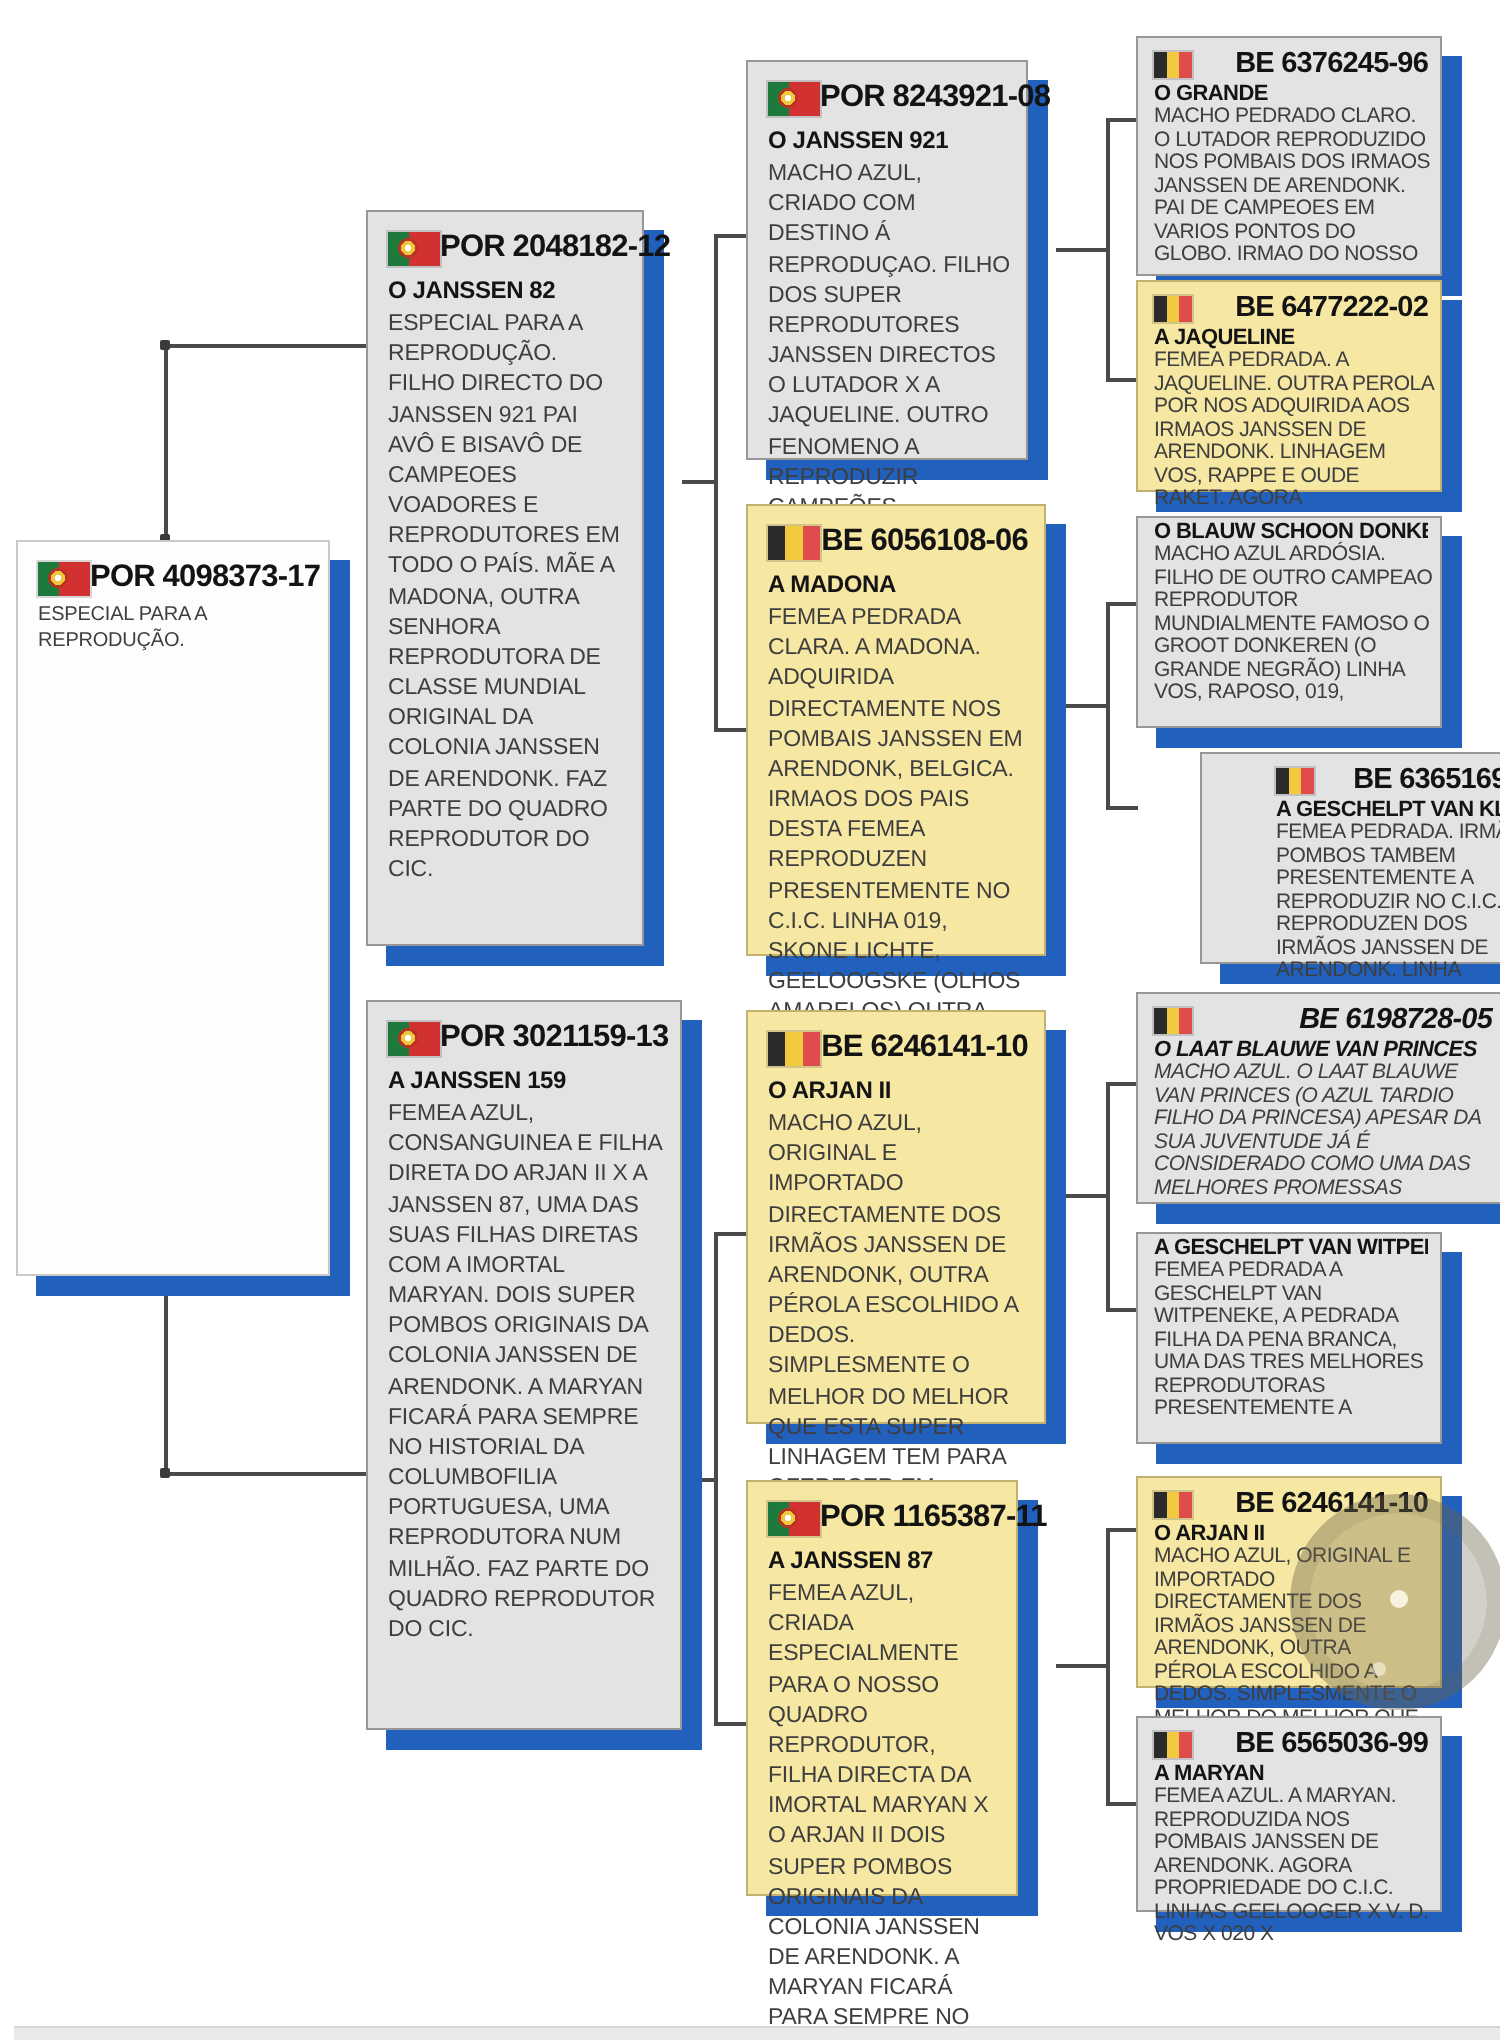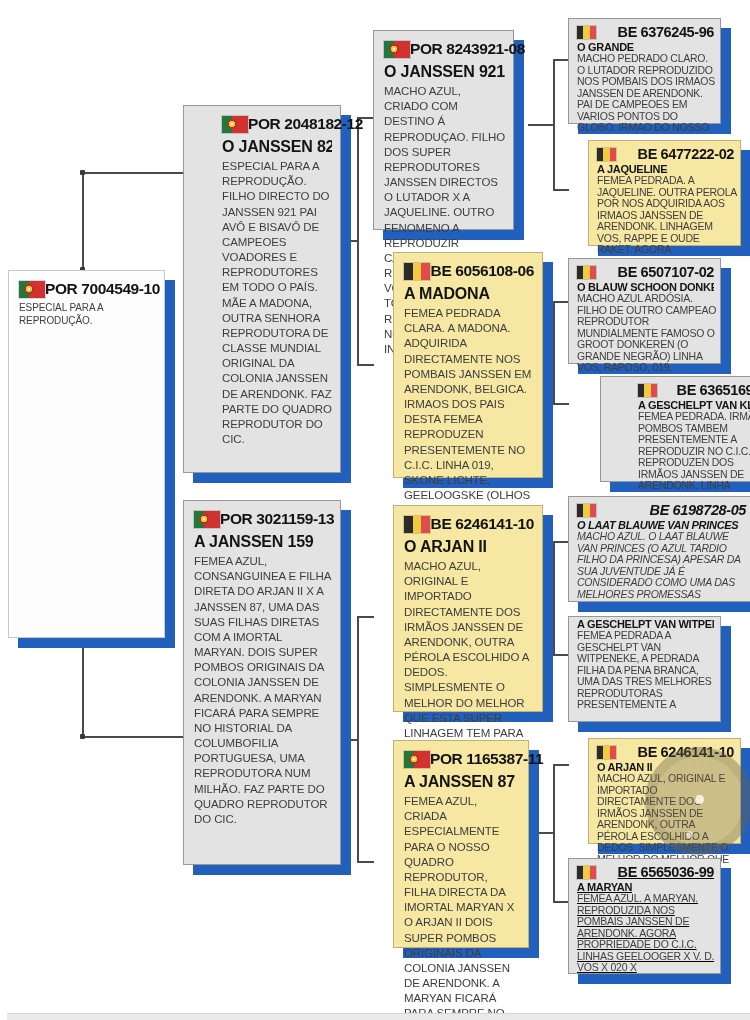--- a/index.html
+++ b/index.html
@@ -13,32 +13,32 @@
   
   .ln{position:absolute;background:#4a4a4a;}
   .dot{position:absolute;width:5px;height:5px;background:#3a3a3a;border-radius:1px;}
   
   .box{
     position:absolute;border:1px solid #979797;box-sizing:border-box;
     box-shadow:10px 10px 0 0 #2160bd;
     background:#e3e3e3;
   }
   .box.white{background:#fdfdfd;border-color:#c9c9c9;}
-  .box.yellow{background:#f6e7a2;border-color:#c3b172;margin-left:20px;}
+  .box.yellow{background:#f6e7a2;border-color:#c3b172;}
   .hdr{display:flex;align-items:center;padding:9px 8px 0 10px;}
   .flag{position:relative;width:26px;height:17px;flex-shrink:0;box-shadow:0 0 0 1px rgba(0,0,0,0.15);}
   .flag.pt{background:linear-gradient(90deg,#1e7a3c 0 40%,#d23131 40% 100%);}
   .flag.pt::after{
     content:"";position:absolute;left:calc(40% - 5px);top:calc(50% - 5px);
     width:10px;height:10px;border-radius:50%;
     background:radial-gradient(circle,#ffffff 0 1.5px,#eec73c 1.5px 3.5px,#b8321f 3.5px 5px);
   }
   .flag.be{background:linear-gradient(90deg,#2b2b2b 0 33.4%,#f2c93f 33.4% 66.7%,#e04b4b 66.7% 100%);}
   .ring{flex:1;text-align:right;font-weight:700;font-size:15.5px;letter-spacing:-0.4px;color:#131313;white-space:nowrap;}
-  .bname{margin:5px 8px 0 10px;font-size:16px;font-weight:700;color:#141414;letter-spacing:-0.2px;white-space:nowrap;overflow:hidden;}
+  .bname{margin:5px 8px 0 10px;font-size:12px;font-weight:700;color:#141414;letter-spacing:-0.2px;white-space:nowrap;overflow:hidden;}
   .btxt{margin:3px 8px 6px 10px;font-size:11.5px;line-height:1.32;color:#3e3e3e;letter-spacing:-0.1px;}
   .root .btxt{font-size:10px;}
   
   .g4 .hdr{padding:5px 6px 0 8px;}
   .g4 .flag{width:19px;height:13px;}
   .g4 .ring{font-size:14.5px;}
   .g4 .bname{margin:1px 6px 0 8px;font-size:11px;letter-spacing:-0.3px;}
   .g4 .btxt{margin:0 3px 4px 8px;font-size:10.5px;line-height:1.1;letter-spacing:-0.25px;}
   
   .seal{
@@ -92,26 +92,26 @@
     <div class="ln" style="left:528px;top:597px;width:26px;height:2px;"></div>
     <div class="ln" style="left:553px;top:764px;width:2px;height:139px;"></div>
     <div class="ln" style="left:553px;top:764px;width:16px;height:2px;"></div>
     <div class="ln" style="left:553px;top:901px;width:16px;height:2px;"></div>
     <div class="ln" style="left:528px;top:832px;width:26px;height:2px;"></div>
   </div>
 
   <div class="box white root" style="left:8px;top:270px;width:157px;height:368px;">
     <div class="hdr">
       <span class="flag pt"></span>
-      <span class="ring">POR 7004549-10</span>
+      <span class="ring">POR 4098373-17</span>
     </div>
     <div class="btxt">ESPECIAL PARA A REPRODUÇÃO.</div>
   </div>
 
-  <div class="box" style="left:183px;top:105px;width:158px;height:368px;padding-left:28px;">
+  <div class="box" style="left:183px;top:105px;width:139px;height:368px;">
     <div class="hdr">
       <span class="flag pt"></span>
       <span class="ring">POR 2048182-12</span>
     </div>
     <div class="bname">O JANSSEN 82</div>
     <div class="btxt">ESPECIAL PARA A REPRODUÇÃO. FILHO DIRECTO DO JANSSEN 921 PAI AVÔ E BISAVÔ DE CAMPEOES VOADORES E REPRODUTORES EM TODO O PAÍS. MÃE A MADONA, OUTRA SENHORA REPRODUTORA DE CLASSE MUNDIAL ORIGINAL DA COLONIA JANSSEN DE ARENDONK. FAZ PARTE DO QUADRO REPRODUTOR DO CIC.</div>
   </div>
   <div class="box" style="left:183px;top:500px;width:158px;height:365px;">
     <div class="hdr">
       <span class="flag pt"></span>
@@ -147,41 +147,37 @@
   </div>
   <div class="box yellow" style="left:373px;top:740px;width:136px;height:208px;">
     <div class="hdr">
       <span class="flag pt"></span>
       <span class="ring">POR 1165387-11</span>
     </div>
     <div class="bname">A JANSSEN 87</div>
     <div class="btxt">FEMEA AZUL, CRIADA ESPECIALMENTE PARA O NOSSO QUADRO REPRODUTOR, FILHA DIRECTA DA IMORTAL MARYAN X O ARJAN II DOIS SUPER POMBOS ORIGINAIS DA COLONIA JANSSEN DE ARENDONK. A MARYAN FICARÁ PARA SEMPRE NO HISTORIAL DA COLUMBOFILIA</div>
   </div>
 
-  <div class="box g4" style="left:568px;top:18px;width:153px;height:106px;">
+  <div class="box g4" style="left:568px;top:18px;width:153px;height:120px;">
     <div class="hdr">
       <span class="flag be"></span>
       <span class="ring">BE 6376245-96</span>
     </div>
     <div class="bname">O GRANDE</div>
     <div class="btxt">MACHO PEDRADO CLARO. O LUTADOR REPRODUZIDO NOS POMBAIS DOS IRMAOS JANSSEN DE ARENDONK. PAI DE CAMPEOES EM VARIOS PONTOS DO GLOBO. IRMAO DO NOSSO</div>
   </div>
   <div class="box g4 yellow" style="left:568px;top:140px;width:153px;height:106px;">
     <div class="hdr">
       <span class="flag be"></span>
       <span class="ring">BE 6477222-02</span>
     </div>
     <div class="bname">A JAQUELINE</div>
     <div class="btxt">FEMEA PEDRADA. A JAQUELINE. OUTRA PEROLA POR NOS ADQUIRIDA AOS IRMAOS JANSSEN DE ARENDONK. LINHAGEM VOS, RAPPE E OUDE RAKET. AGORA</div>
   </div>
   <div class="box g4" style="left:568px;top:258px;width:153px;height:106px;">
-    <div class="hdr">
-      <span class="flag be"></span>
-      <span class="ring">BE 6507107-02</span>
-    </div>
     <div class="bname">O BLAUW SCHOON DONKER</div>
     <div class="btxt">MACHO AZUL ARDÓSIA. FILHO DE OUTRO CAMPEAO REPRODUTOR MUNDIALMENTE FAMOSO O GROOT DONKEREN (O GRANDE NEGRÃO) LINHA VOS, RAPOSO, 019,</div>
   </div>
   <div class="box g4" style="left:600px;top:376px;width:180px;height:106px;padding-left:29px;">
     <div class="hdr">
       <span class="flag be"></span>
       <span class="ring">BE 6365169-01</span>
     </div>
     <div class="bname">A GESCHELPT VAN KLAMPER</div>
     <div class="btxt">FEMEA PEDRADA. IRMÃ DE POMBOS TAMBEM PRESENTEMENTE A REPRODUZIR NO C.I.C. REPRODUZEN DOS IRMÃOS JANSSEN DE ARENDONK. LINHA</div>
@@ -199,21 +195,21 @@
     <div class="btxt">FEMEA PEDRADA A GESCHELPT VAN WITPENEKE, A PEDRADA FILHA DA PENA BRANCA, UMA DAS TRES MELHORES REPRODUTORAS PRESENTEMENTE A</div>
   </div>
   <div class="box g4 yellow" style="left:568px;top:738px;width:153px;height:106px;">
     <div class="hdr">
       <span class="flag be"></span>
       <span class="ring">BE 6246141-10</span>
     </div>
     <div class="bname">O ARJAN II</div>
     <div class="btxt">MACHO AZUL, ORIGINAL E IMPORTADO DIRECTAMENTE DOS IRMÃOS JANSSEN DE ARENDONK, OUTRA PÉROLA ESCOLHIDO A DEDOS. SIMPLESMENTE O MELHOR DO MELHOR QUE</div>
   </div>
-  <div class="box g4" style="left:568px;top:858px;width:153px;height:116px;text-decoration:underline;">
+  <div class="box g4" style="left:568px;top:858px;width:153px;height:98px;">
     <div class="hdr">
       <span class="flag be"></span>
       <span class="ring">BE 6565036-99</span>
     </div>
     <div class="bname">A MARYAN</div>
     <div class="btxt">FEMEA AZUL. A MARYAN. REPRODUZIDA NOS POMBAIS JANSSEN DE ARENDONK. AGORA PROPRIEDADE DO C.I.C. LINHAS GEELOOGER X V. D. VOS X 020 X</div>
   </div>
 
   <div class="seal">
     <div class="c1"></div>

